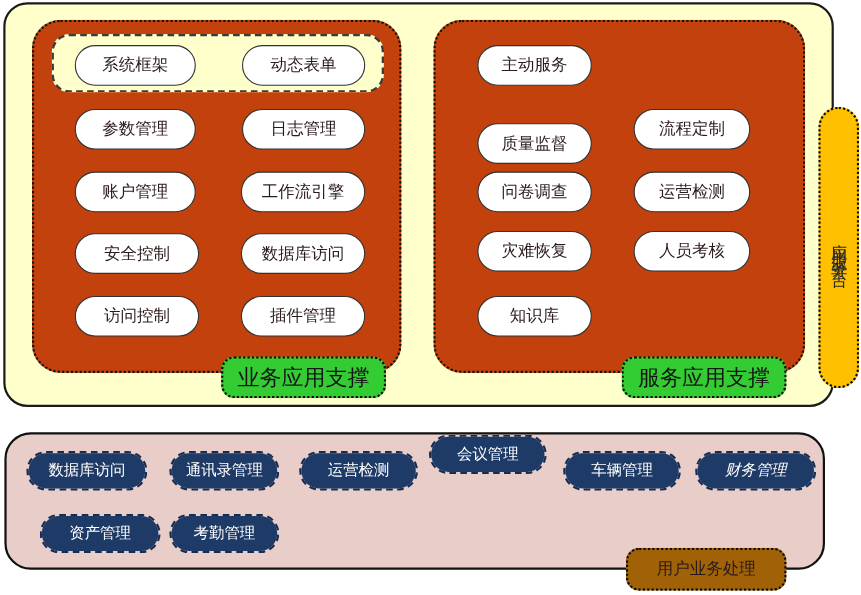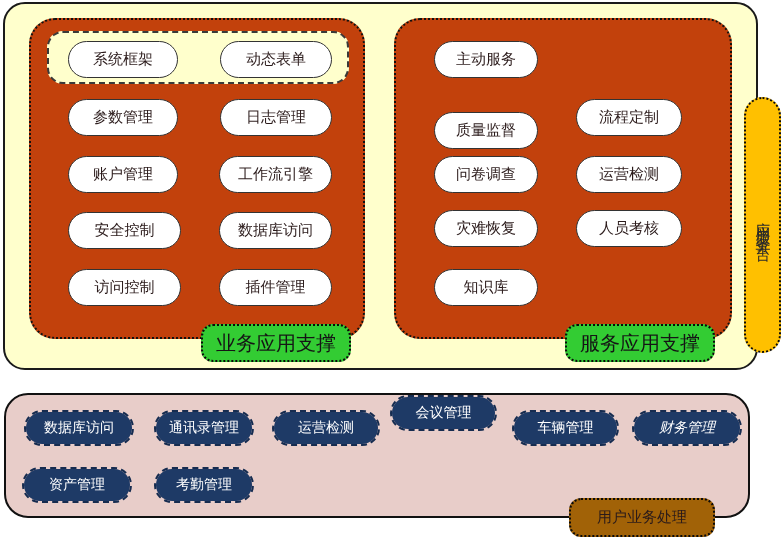--- a/index.html
+++ b/index.html
@@ -196,19 +196,19 @@
 
   <div class="pink-box">
 
     <div class="navy-pill" style="left:18px; top:15px; width:110px;">数据库访问</div>
     <div class="navy-pill" style="left:148px; top:15px; width:100px;">通讯录管理</div>
     <div class="navy-pill" style="left:266px; top:15px; width:108px;">运营检测</div>
     <div class="navy-pill" style="left:384px; top:0; width:107px;">会议管理</div>
     <div class="navy-pill" style="left:506px; top:15px; width:107px;">车辆管理</div>
     <div class="navy-pill" style="left:626px; top:15px; width:110px;font-style:italic;">财务管理</div>
 
-    <div class="navy-pill" style="left:16px; top:72px; width:110px;">资产管理</div>
+    <div class="navy-pill" style="left:30px; top:72px; width:110px;">资产管理</div>
     <div class="navy-pill" style="left:148px; top:72px; width:100px;">考勤管理</div>
 
     <div class="obadge" style="left:563px; top:103px; width:146px;">用户业务处理</div>
   </div>
 
 </div>
 
 </body></html>

